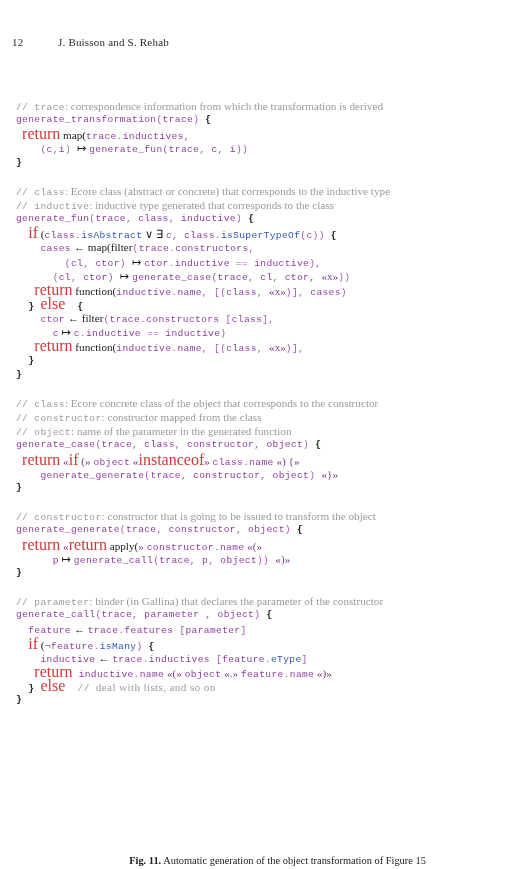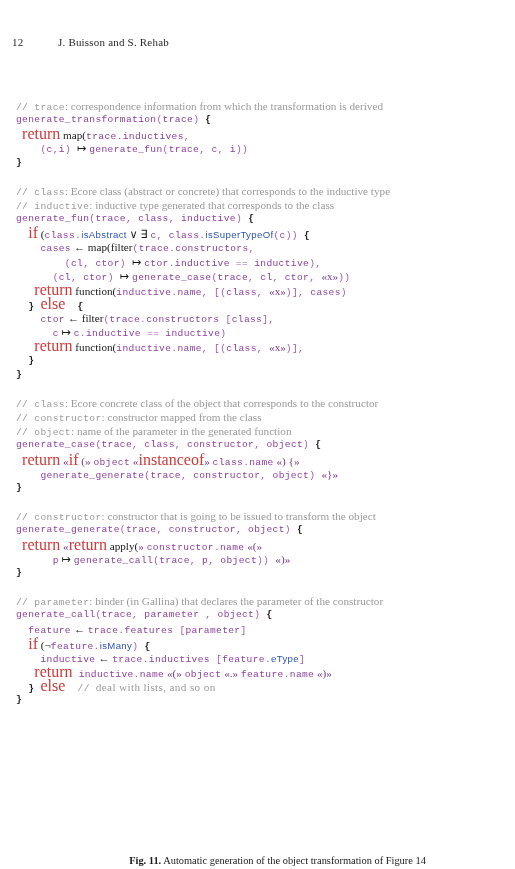--- a/index.html
+++ b/index.html
@@ -51,21 +51,21 @@
     font-size: 9.6px;
     letter-spacing: 0.35px;
     color: #6b2d8f;
   }
 
   
   .id   { color: #8c3f9e; font-family: "Liberation Mono", monospace; letter-spacing: 0.35px; }
   .pun  { color: #a35ab0; font-family: "Liberation Mono", monospace; letter-spacing: 0.35px; }
   .brc  { color: #202020; font-family: "Liberation Mono", monospace; font-weight: bold; letter-spacing: 0.35px; }
   .kw   { color: #cf3b3b; font-family: "Liberation Serif", serif; font-size: 16px; letter-spacing: 0; }
-  .blu  { color: #2f56b5; font-family: Liberation Sans, sans-serif; letter-spacing: 0.35px; }
+  .blu  { color: #2f56b5; font-family: Liberation Mono, monospace; letter-spacing: 0.35px; }
   .fn   { color: #1a1a1a; font-family: Liberation Serif, serif; font-size: 11.2px; letter-spacing: 0; }
   .sym  { color: #1a1a1a; font-family: "Liberation Serif", serif; font-size: 11.2px; letter-spacing: 0; }
   .qq   { color: #7a3a8d; font-family: "Liberation Serif", serif; font-size: 11.2px; letter-spacing: 0; }
 
   
   .cmt {
     white-space: pre;
     height: 14.15px;
     line-height: 14.15px;
     color: #9a9a9a;
@@ -148,14 +148,14 @@
       <div class="ln"><span class="pun">  </span><span class="kw">if</span><span class="sym"> (¬</span><span class="id">feature</span><span class="pun">.</span><span class="blu">isMany</span><span class="pun">) </span><span class="brc">{</span></div>
       <div class="ln"><span class="pun">    </span><span class="id">inductive</span><span class="sym"> ← </span><span class="id">trace</span><span class="pun">.</span><span class="id">inductives</span><span class="pun"> [</span><span class="id">feature</span><span class="pun">.</span><span class="blu">eType</span><span class="pun">]</span></div>
       <div class="ln"><span class="pun">   </span><span class="kw">return</span><span class="pun"> </span><span class="id">inductive</span><span class="pun">.</span><span class="id">name</span><span class="qq"> «(» </span><span class="id">object</span><span class="qq"> «.» </span><span class="id">feature</span><span class="pun">.</span><span class="id">name</span><span class="qq"> «)»</span></div>
       <div class="ln"><span class="pun">  </span><span class="brc">}</span><span class="pun"> </span><span class="kw">else</span><span class="pun">  </span><span class="trailcmt"><span class="slash">// </span>deal with lists, and so on</span></div>
       <div class="ln"><span class="brc">}</span></div>
     </div>
   </div>
 
 <div class="caption">
   <b>Fig. 11.</b>
-  <span>Automatic generation of the object transformation of Figure 14</span>
+  <span>Automatic generation of the object transformation of Figure 15</span>
 </div>
 
 </body></html>

